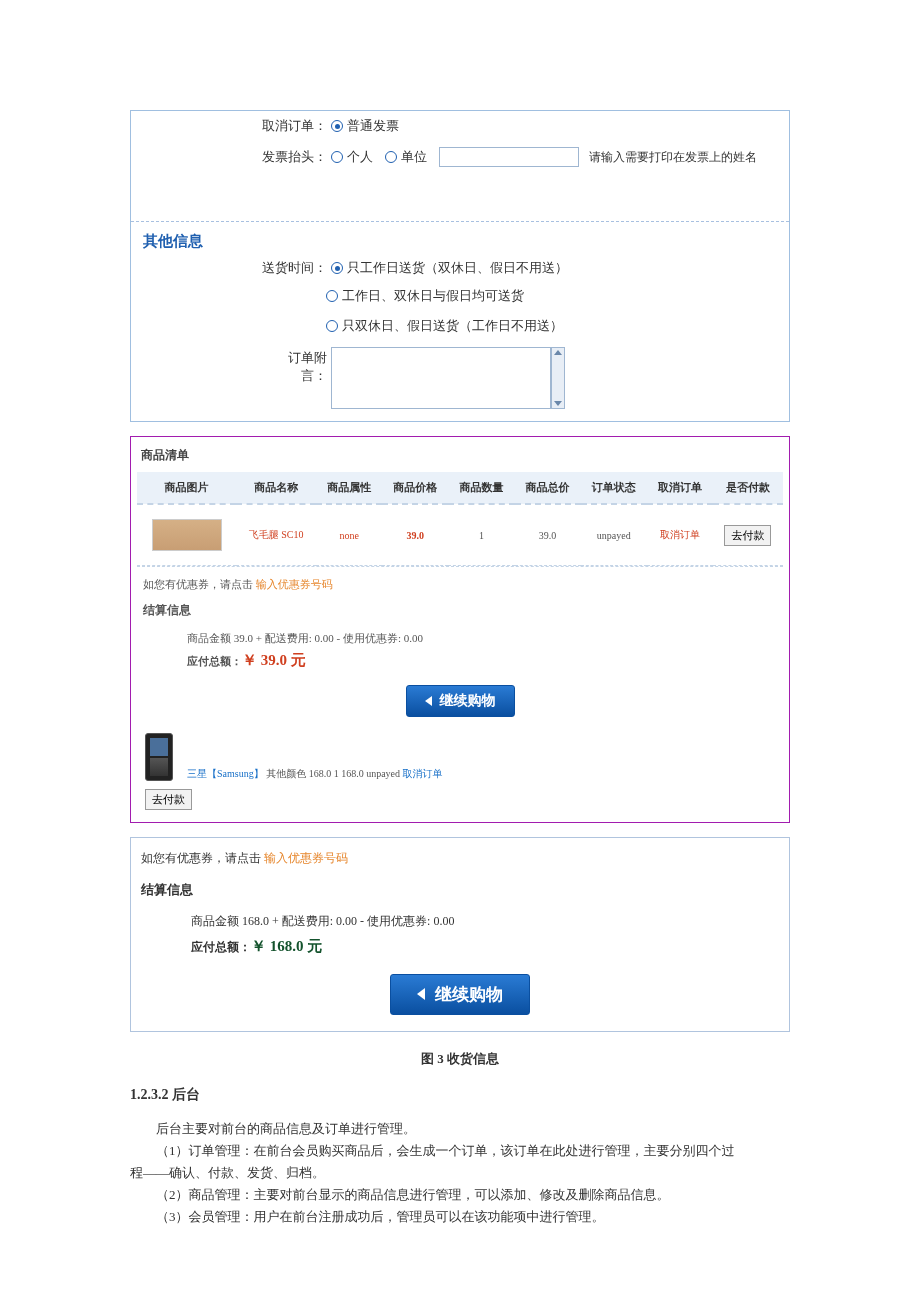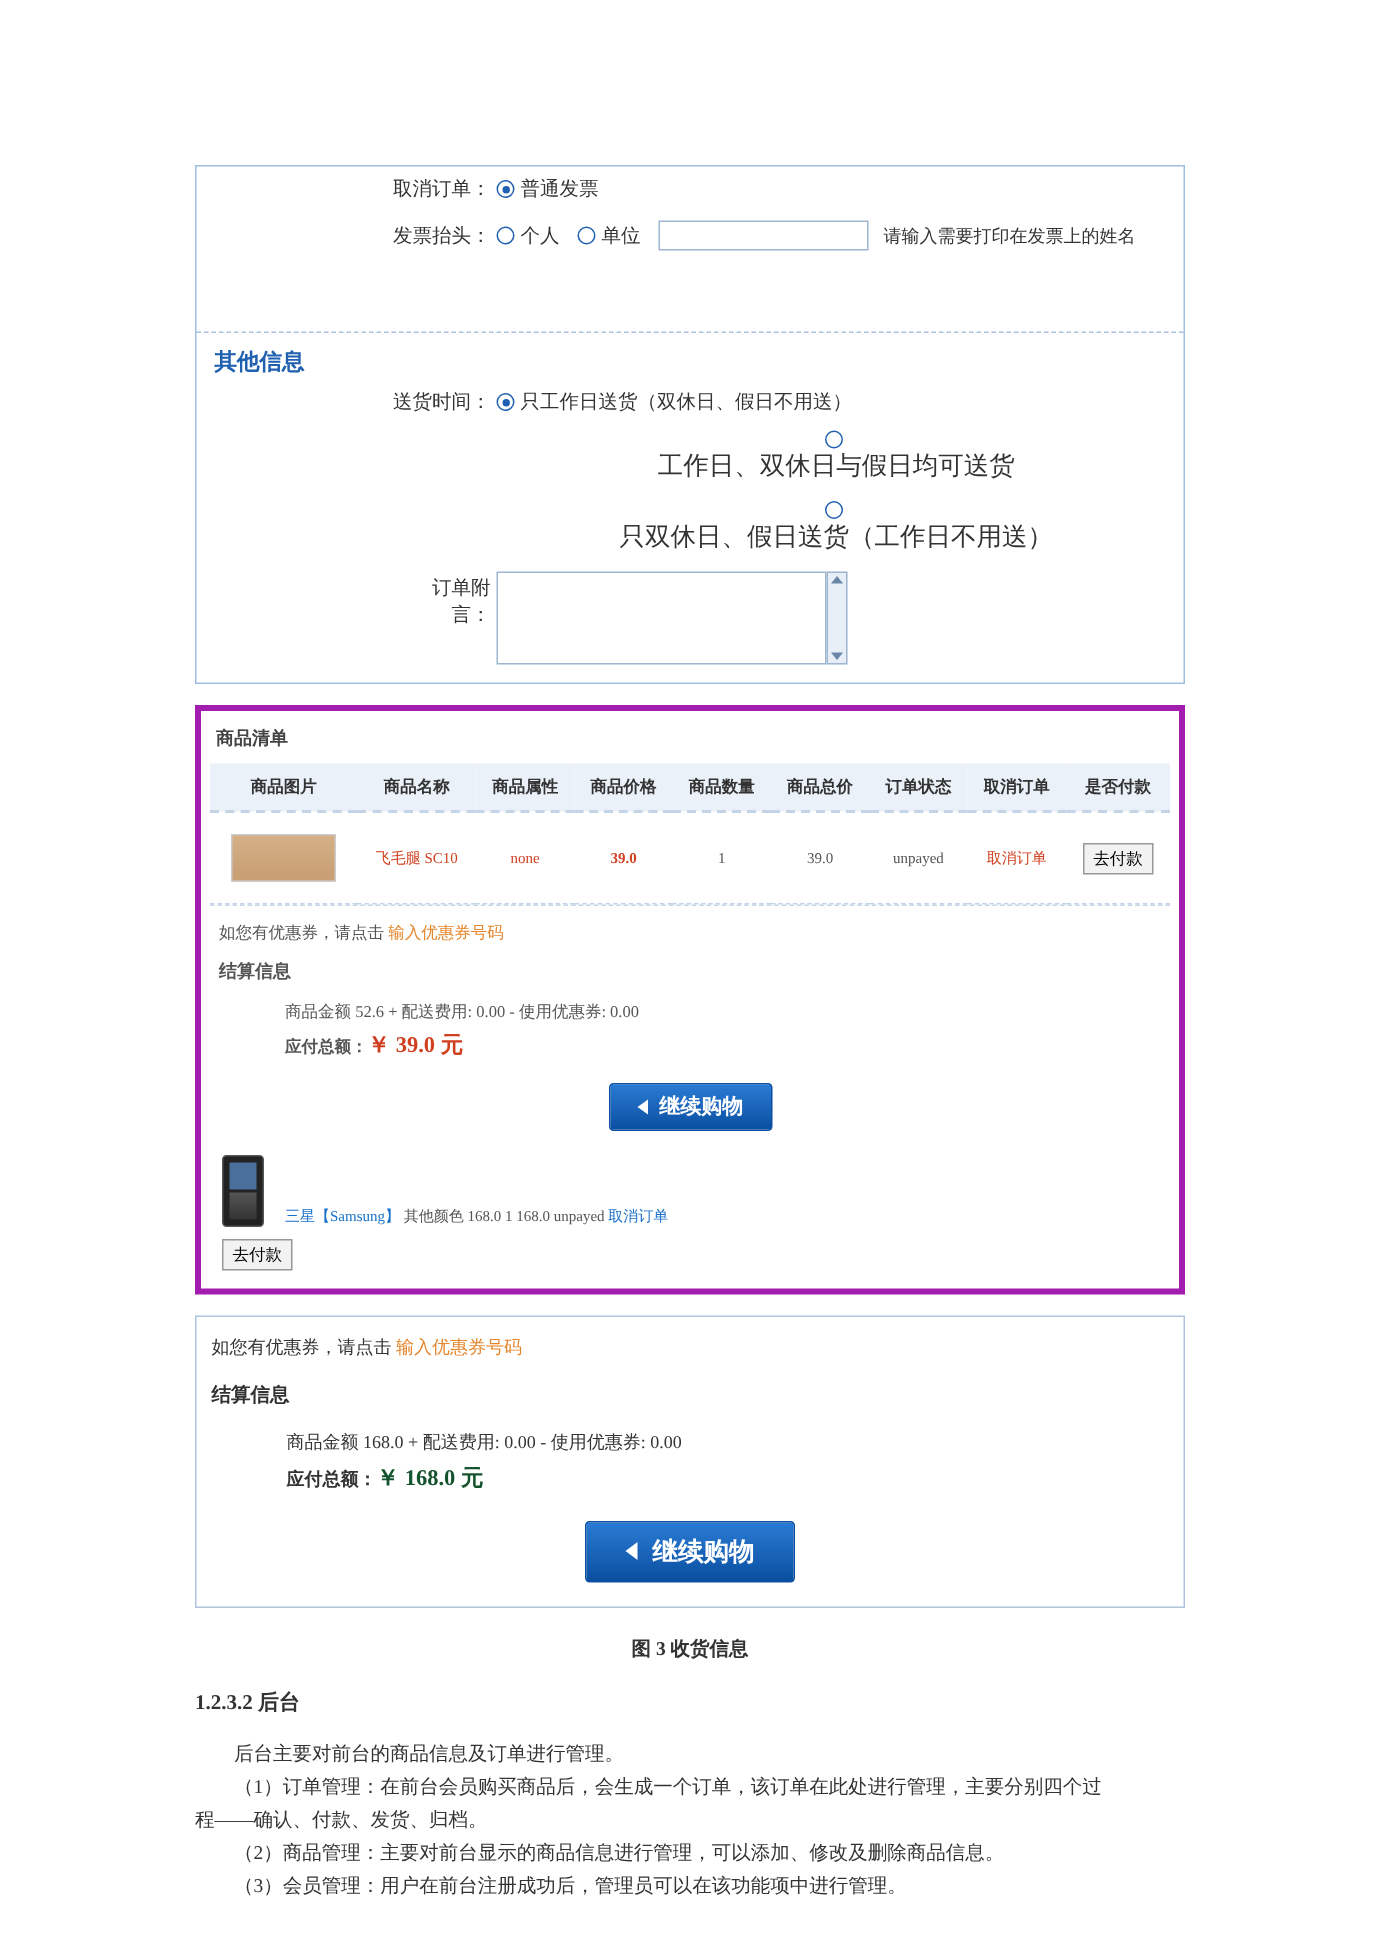--- a/index.html
+++ b/index.html
@@ -81,22 +81,21 @@
       margin: 20px 0 0 0;
     }
     .radio-list {
       padding-left: 195px;
       margin-top: -2px;
     }
     .radio-list .row {
       display: flex;
       align-items: center;
       padding: 6px 0;
-      font-size: 17px;
-      flex-direction: column;
+      font-size: 13px;
     }
     .textarea-wrap {
       display: flex;
       align-items: flex-start;
       padding: 6px 0 12px 142px;
       font-size: 13px;
     }
     .textarea-wrap .form-label {
       width: 58px;
       padding-top: 2px;
@@ -122,21 +121,21 @@
       width: 0;
       height: 0;
       border-left: 4px solid transparent;
       border-right: 4px solid transparent;
     }
     .tri-up { top: 2px; border-bottom: 5px solid #6a87aa; }
     .tri-down { bottom: 2px; border-top: 5px solid #6a87aa; }
 
     
     .panel-b {
-      border: 4px solid #a21caf;
+      border: 1px solid #a21caf;
       background: #fff;
       margin-bottom: 14px;
       font-size: 11px;
       color: #555;
       padding: 6px;
     }
     .panel-b .sub-title {
       font-weight: bold;
       font-size: 12px;
       color: #444;
@@ -437,21 +436,21 @@
         <td><button class="btn-go">去付款</button></td>
       </tr>
     </tbody>
   </table>
 
   <div class="coupon-line">
     <span>如您有优惠券，请点击 </span><span class="orange-link">输入优惠券号码</span>
   </div>
   <div class="settle-title">结算信息</div>
   <div class="settle-body">
-    <div>商品金额 52.6 + 配送费用: 0.00 - 使用优惠券: 0.00</div>
+    <div>商品金额 39.0 + 配送费用: 0.00 - 使用优惠券: 0.00</div>
     <div class="pay-total">
       <span>应付总额：</span><span class="amt" style="color:#d04020;font-weight:bold;">￥ 39.0 元</span>
     </div>
   </div>
   <div class="center-btn">
     <button class="cont-shop">
       <span class="tri-left"></span>
       <span>继续购物</span>
     </button>
   </div>

